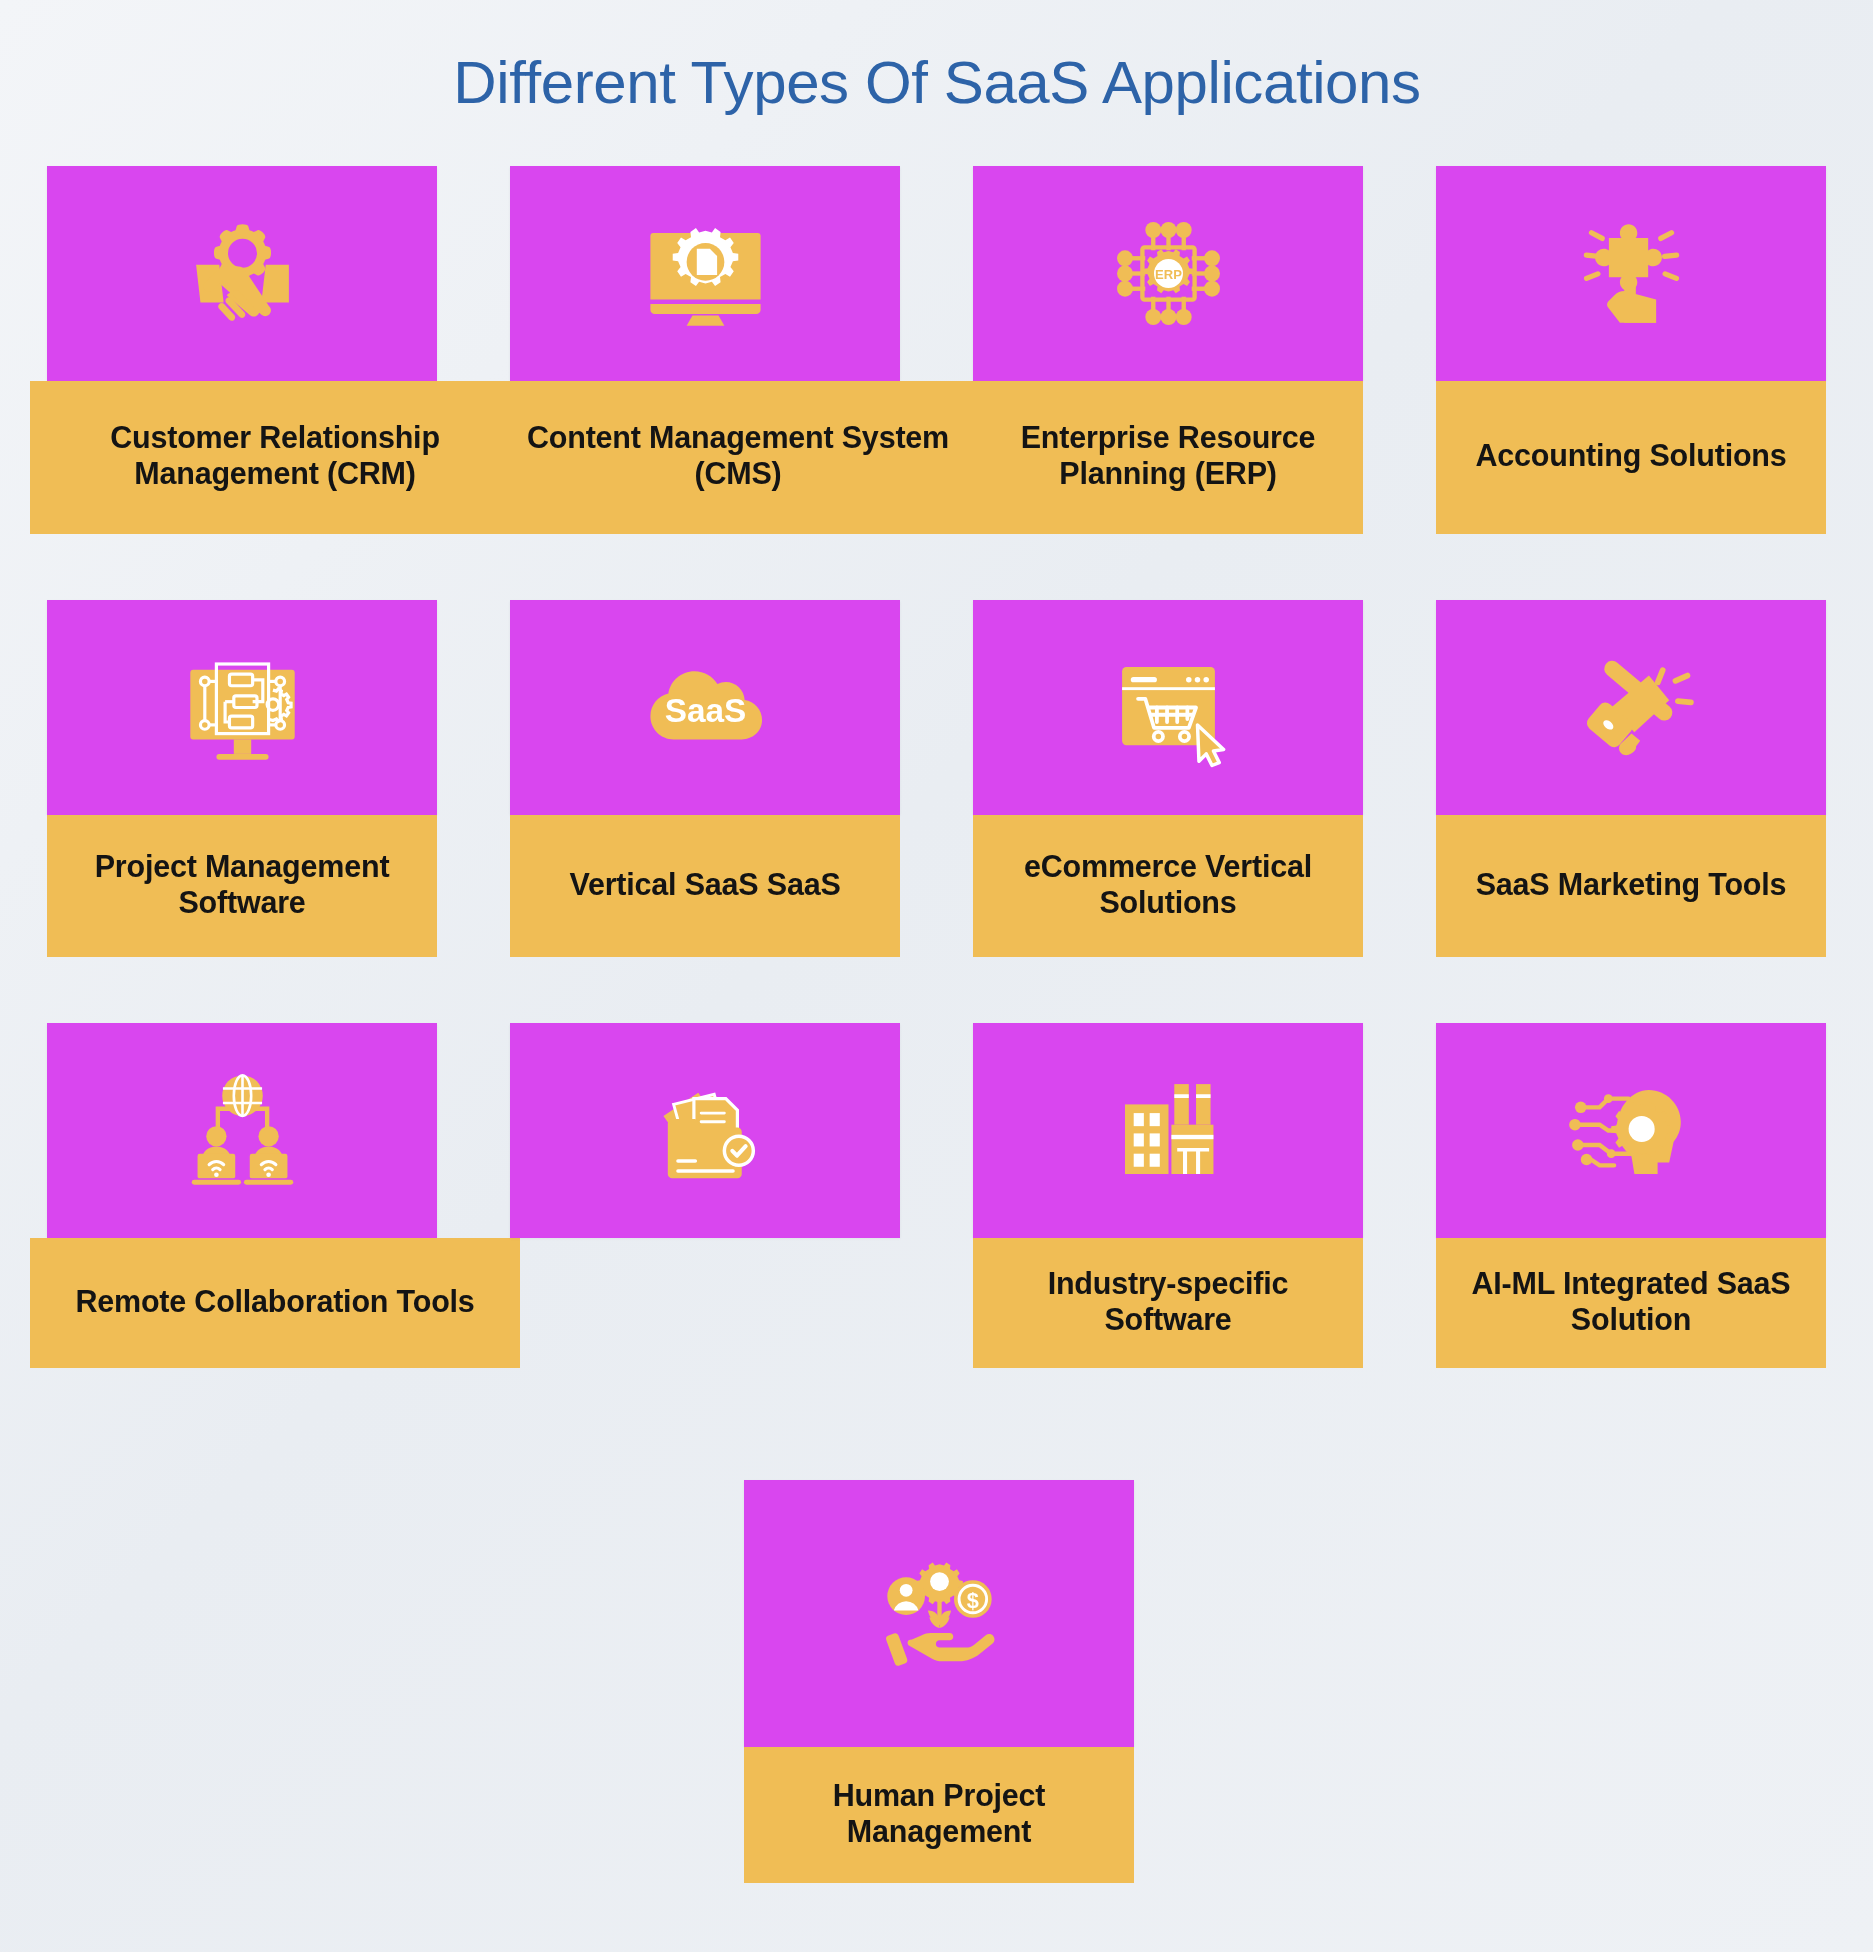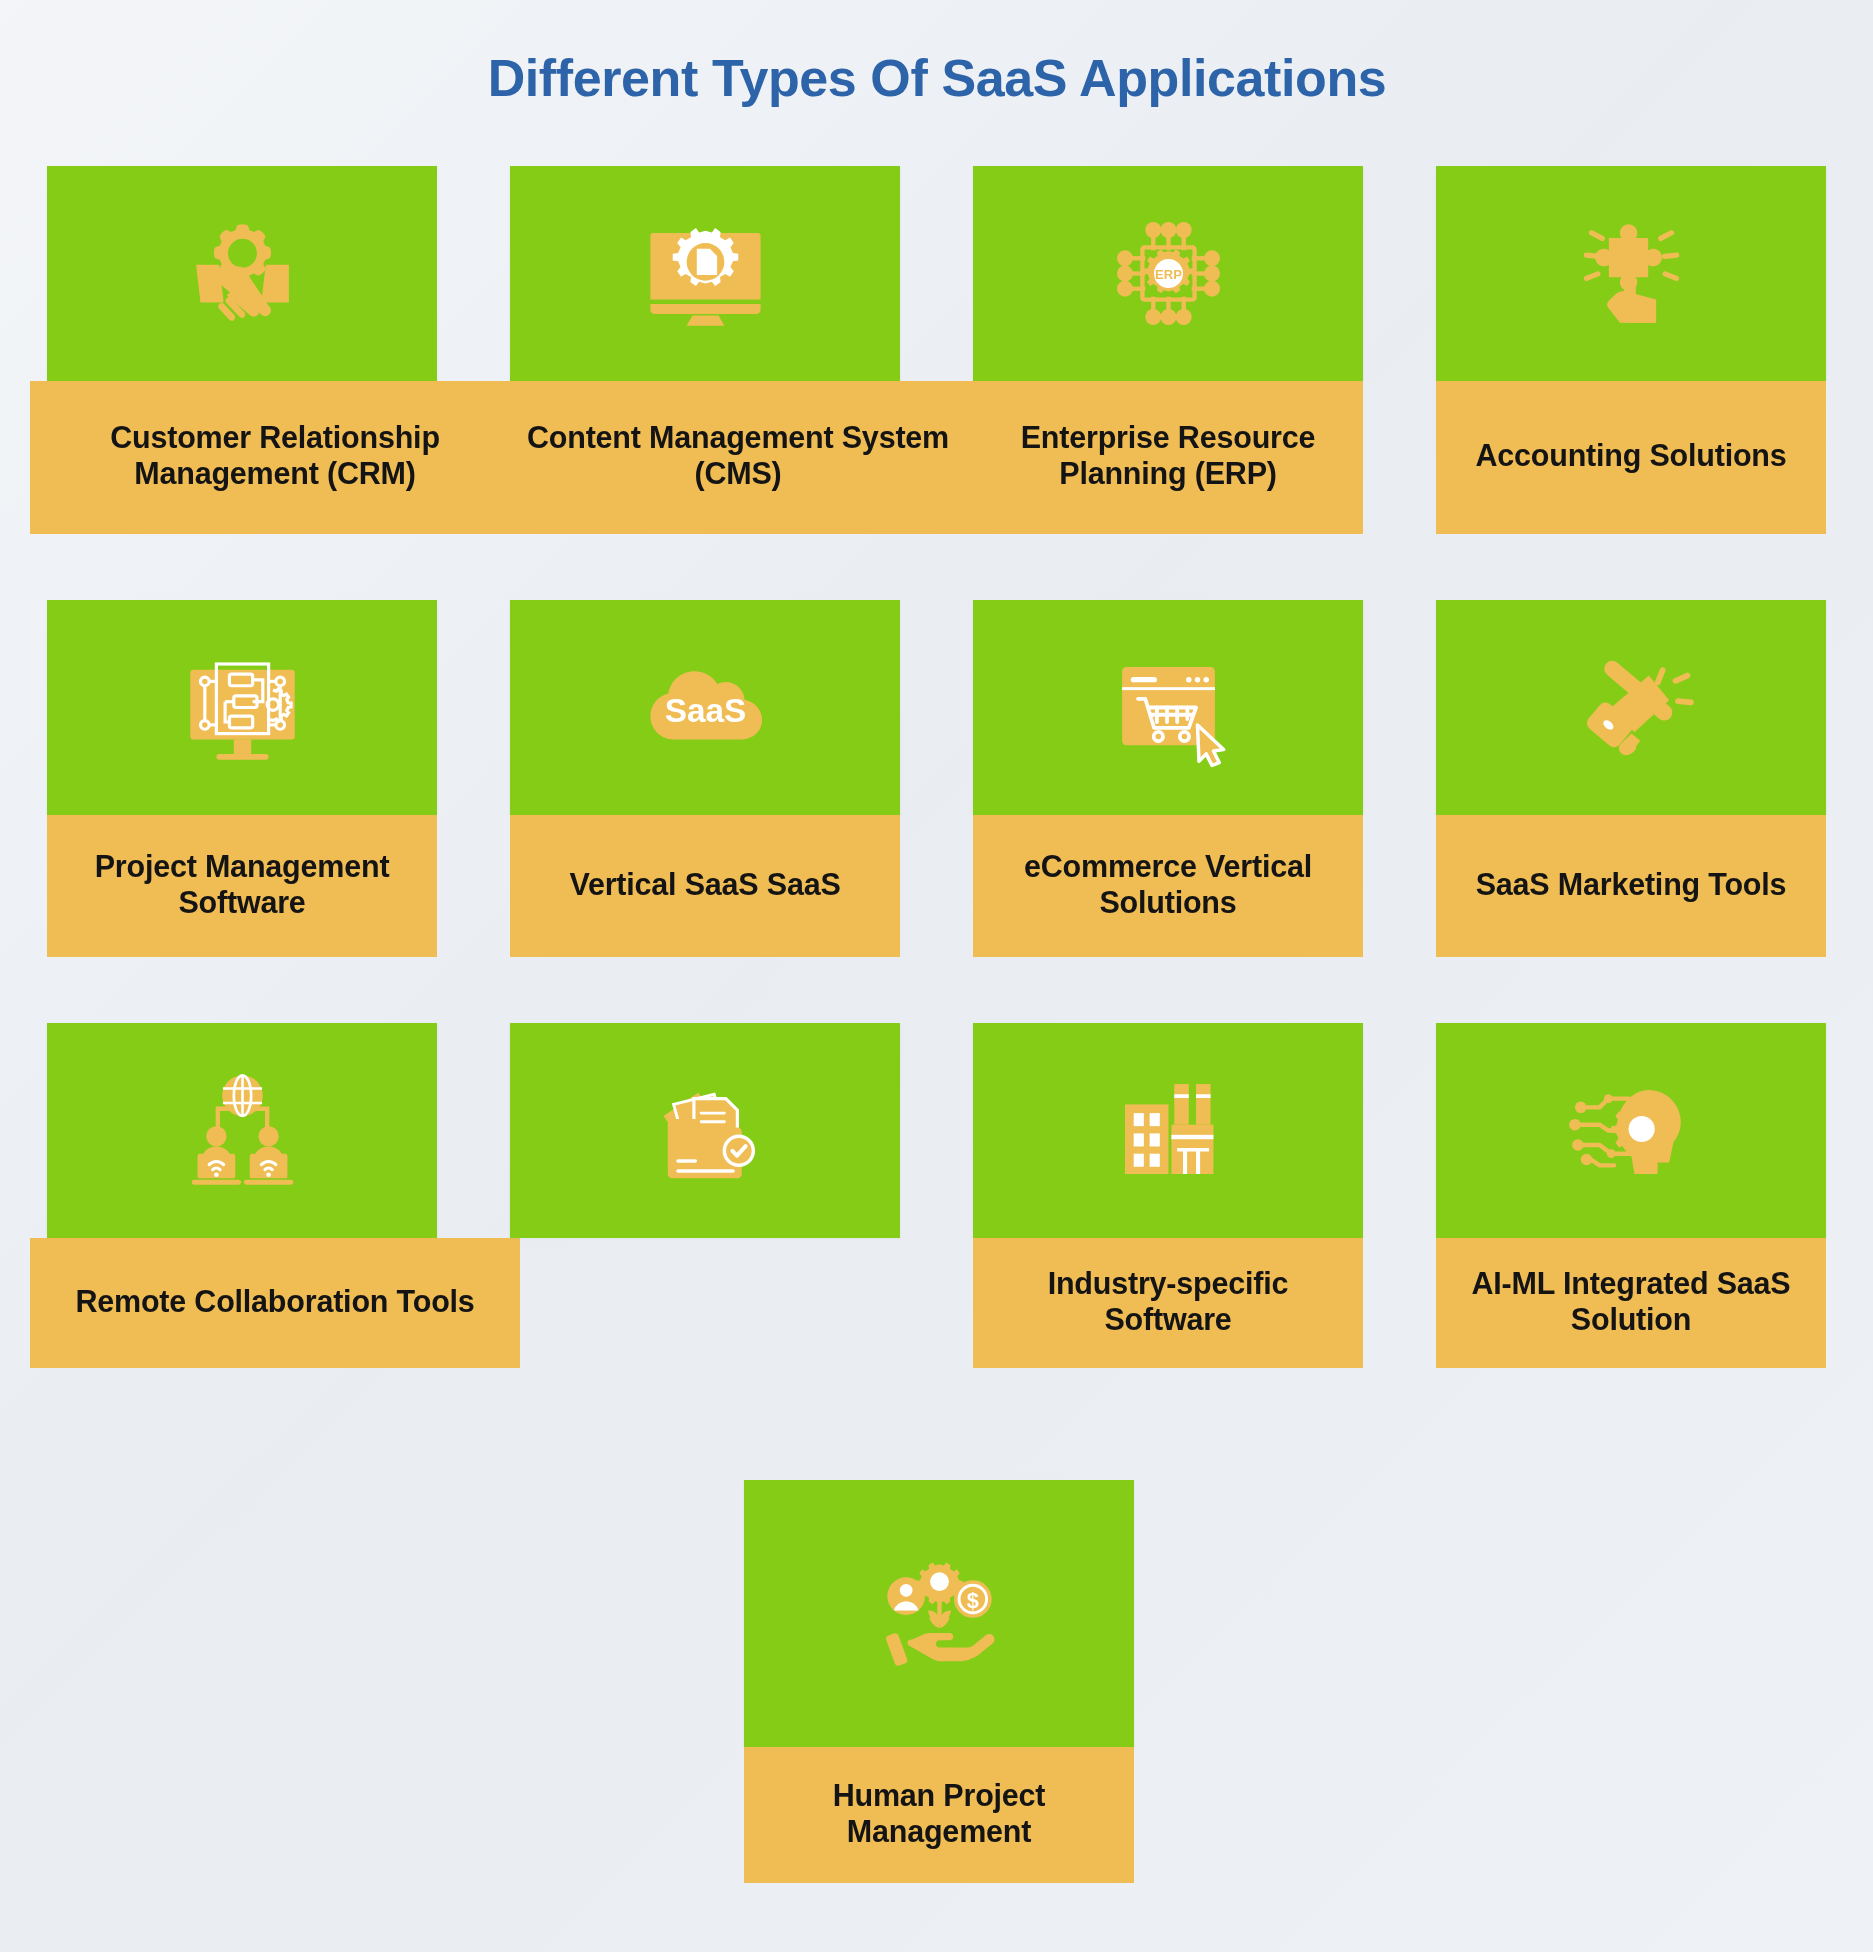--- a/index.html
+++ b/index.html
@@ -19,22 +19,22 @@
   .page {
     width: 1874px;
     height: 1953px;
     position: relative;
   }
 
   
   .title {
     width: 100%;
     text-align: center;
-    font-size: 52px;
-    font-weight: bold;
+    font-size: 60px;
+    font-weight: normal;
     letter-spacing: -0.4px;
     color: #2d63a8;
     position: absolute;
     top: 48px;
     left: 0;
   }
 
   
   .grid {
     position: absolute;
@@ -48,21 +48,21 @@
   }
 
   .card {
     position: relative;
     width: 390px;
     display: flex;
     flex-direction: column;
   }
 
   .card-top {
-    background: #84cc16;
+    background: #d946ef;
     height: 215px;
     display: flex;
     align-items: center;
     justify-content: center;
     box-shadow: 0 0.8px 2.3px rgba(120,130,145,0.13);
   }
 
   
   .card-band {
     background: #f0bd55;

